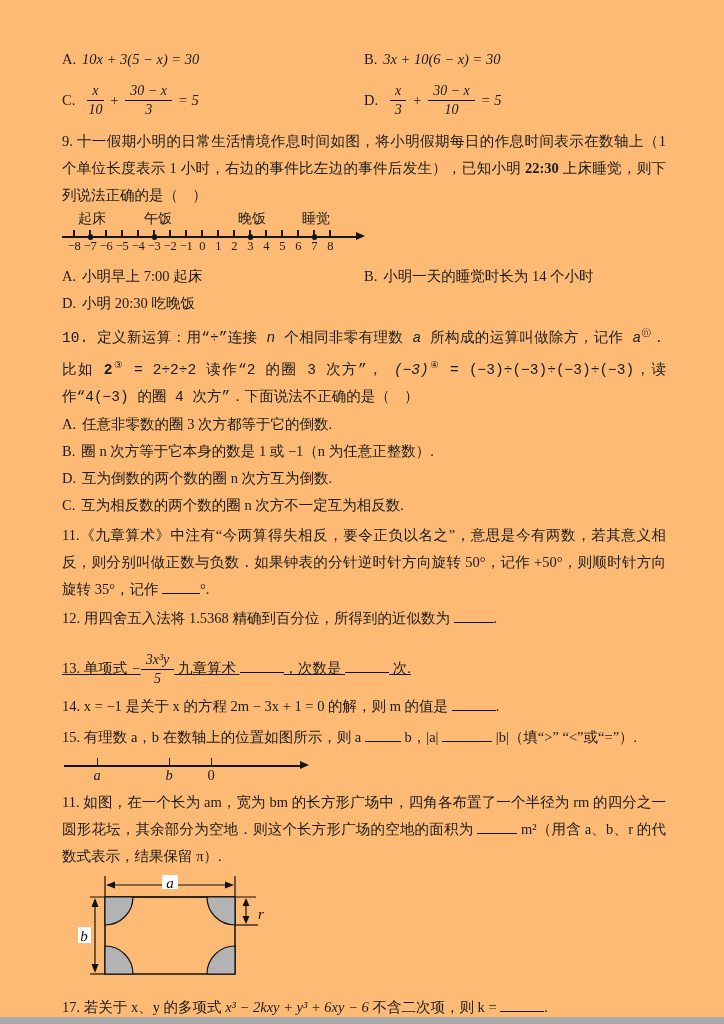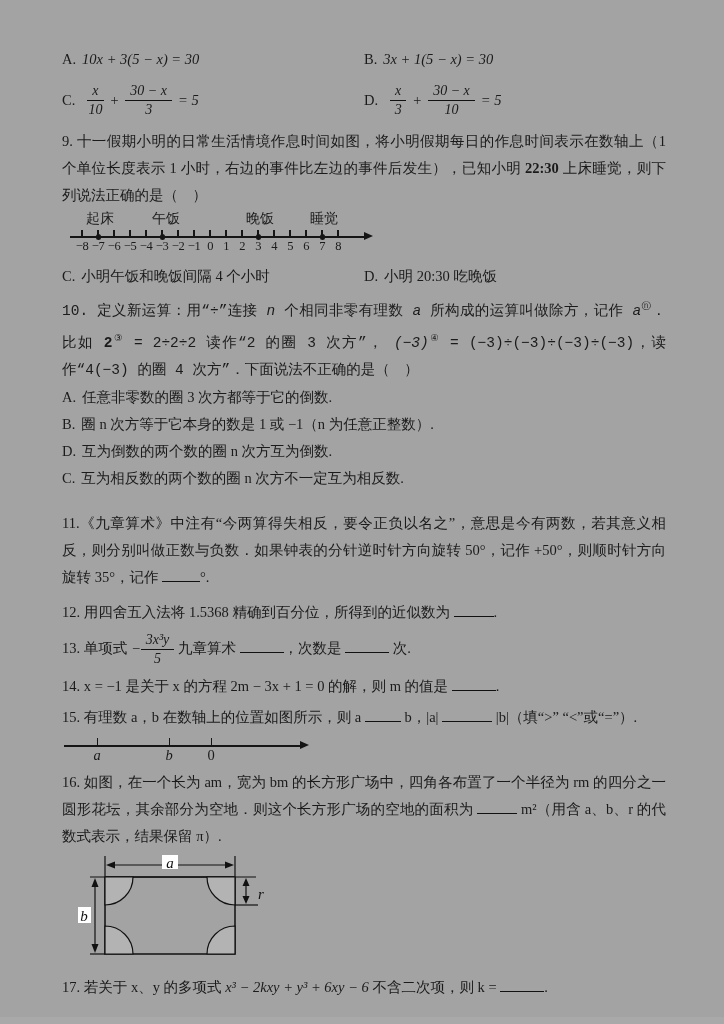--- a/index.html
+++ b/index.html
@@ -1,37 +1,37 @@
 <!DOCTYPE html>
 <html><head>
 <meta charset="utf-8">
 <style>
   html,body { margin:0; padding:0; background:#ffffff; }
   .page {
-    position:relative; width:724px; height:1024px; background:#a3a3a3;
+    position:relative; width:724px; height:1024px; background:#fdba74;
     font-family:"Liberation Serif","DejaVu Serif",serif;
     color:#1b1b1b; font-size:14.5px; overflow:hidden;
   }
   .content { position:absolute; left:62px; right:58px; top:46px; }
   .para { text-align:justify; line-height:27px; margin:0; }
   .optgrid { display:flex; line-height:27px; }
   .optgrid .col { width:50%; }
   .optflex { display:flex; align-items:center; gap:6px; }
   .lbl { margin-right:6px; }
   .math { font-style:italic; }
   .b { font-weight:bold;margin-top:36px; }
   .frac { display:inline-block; text-align:center; vertical-align:middle; line-height:1.15; font-style:italic; font-size:14px; }
   .frac .num { display:block; padding:0 5px 1px; border-bottom:1.3px solid #111; }
   .frac .den { display:block; padding-top:1px; }
   .blank { display:inline-block; width:42px; height:15px; border-bottom:1.2px solid #111; vertical-align:baseline; }
   .csup { font-size:9.5px; vertical-align:6px; letter-spacing:0; }
   .sec-title { font-weight:bold; font-size:15px; line-height:24px; margin:4px 0 0 0; }
 
   
-  .axis9 { position:relative; width:330px; height:49px; margin:3px 0 2px 8px; }
+  .axis9 { position:relative; width:330px; height:49px; margin:3px 0 2px 0; }
   .axis9 .ev { position:absolute; top:-2px; transform:translateX(-50%); font-size:14px; white-space:nowrap; }
   .axis9 .axline { position:absolute; top:24px; left:0; width:296px; height:1.5px; background:#151515; }
   .axis9 .axarrow { position:absolute; top:20px; left:294px; width:0; height:0;
       border-left:9px solid #151515; border-top:4.5px solid transparent; border-bottom:4.5px solid transparent; }
   .axis9 .tickrow { position:absolute; top:18px; left:4px; display:flex; }
   .axis9 .tickrow .tk { width:16px; }
   .axis9 .tickrow .tk::after { content:""; display:block; width:1.4px; height:7px; margin:0 auto; background:#151515; }
   .axis9 .dot { position:absolute; top:22px; width:5.5px; height:5.5px; border-radius:50%; background:#151515; }
   .axis9 .numrow { position:absolute; top:27px; left:4px; display:flex; }
   .axis9 .numrow span { width:16px; text-align:center; font-size:12.5px; letter-spacing:-0.5px; }
@@ -56,21 +56,21 @@
 
 <div class="page">
   <div class="content">
 
     
     <div class="optgrid">
       <div class="col">
         <span class="lbl">A.</span><span class="math">10x + 3(5 − x) = 30</span>
       </div>
       <div class="col">
-        <span class="lbl">B.</span><span class="math">3x + 1(5 − x) = 30</span>
+        <span class="lbl">B.</span><span class="math">3x + 10(6 − x) = 30</span>
       </div>
     </div>
 
     
     <div class="optgrid" style="margin-top:10px;">
       <div class="col optflex">
         <span class="lbl">C.</span>
         <span class="frac">
             <span class="num">x</span>
             <span class="den">10</span>
@@ -149,49 +149,52 @@
           <span>4</span>
           <span>5</span>
           <span>6</span>
           <span>7</span>
           <span>8</span>
       </div>
     </div>
 
     
     <div class="optgrid">
-      <div class="col"><span class="lbl">C.</span><span>小明午饭和晚饭间隔 4 个小时</span></div>
+      <div class="col"><span class="lbl">A.</span><span>小明早上 7:00 起床</span></div>
+      <div class="col"><span class="lbl">B.</span><span>小明一天的睡觉时长为 14 个小时</span></div>
+    </div>
+    <div class="optgrid">
       <div class="col"><span class="lbl">D.</span><span>小明 20:30 吃晚饭</span></div>
     </div>
 
     
     <p class="para" style="margin-top:3px;font-family:Liberation Mono, monospace;">
       <span>10. 定义新运算：用“÷”连接 </span><span class="math">n</span><span> 个相同非零有理数 </span><span class="math">a</span><span> 所构成的运算叫做除方，记作 </span><span class="math">a</span><span class="csup">ⓝ</span><span>．比如 </span><span class="b">2</span><span class="csup">③</span><span> = 2÷2÷2 读作“2 的圈 3 次方”， </span><span class="math">(−3)</span><span class="csup">④</span><span> = (−3)÷(−3)÷(−3)÷(−3)，读作“4(−3) 的圈 4 次方”．下面说法不正确的是（　）</span>
     </p>
 
     
     <p class="para"><span class="lbl">A.</span><span>任意非零数的圈 3 次方都等于它的倒数.</span></p>
     <p class="para"><span class="lbl">B.</span><span>圈 n 次方等于它本身的数是 1 或 −1（n 为任意正整数）.</span></p>
     <p class="para"><span class="lbl">D.</span><span>互为倒数的两个数的圈 n 次方互为倒数.</span></p>
     <p class="para"><span class="lbl">C.</span><span>互为相反数的两个数的圈 n 次方不一定互为相反数.</span></p>
 
     
 
     
-    <p class="para" style="margin-top:18px;">
+    <p class="para" style="margin-top:3px;">
       <span>11.《九章算术》中注有“今两算得失相反，要令正负以名之”，意思是今有两数，若其意义相反，则分别叫做正数与负数．如果钟表的分针逆时针方向旋转 50°，记作 +50°，则顺时针方向旋转 35°，记作 </span><span class="blank" style="width:38px;"></span><span>°.</span>
     </p>
 
     
-    <p class="para" style="margin-top:8px;">
+    <p class="para" style="margin-top:2px;">
       <span>12. 用四舍五入法将 1.5368 精确到百分位，所得到的近似数为 </span><span class="blank" style="width:40px;"></span><span>.</span>
     </p>
 
     
-    <p class="para" style="margin-top:6px;">
+    <p class="para" style="margin-top:20px;text-decoration:underline;">
       <span>13. 单项式 </span><span class="math">−</span><span class="frac"><span class="num">3x³y</span><span class="den">5</span></span><span> 九章算术 </span><span class="blank" style="width:44px;"></span><span>，次数是 </span><span class="blank" style="width:44px;"></span><span> 次.</span>
     </p>
 
     
     <p class="para" style="margin-top:6px;">
       <span>14. x = −1 是关于 x 的方程 2m − 3x + 1 = 0 的解，则 m 的值是 </span><span class="blank" style="width:44px;"></span><span>.</span>
     </p>
 
     
     <p class="para" style="margin-top:4px;">
@@ -205,21 +208,21 @@
       <span class="tk" style="left:33px"></span>
       <span class="tk" style="left:105px"></span>
       <span class="tk" style="left:147px"></span>
       <span class="al it" style="left:33px">a</span>
       <span class="al it" style="left:105px">b</span>
       <span class="al" style="left:147px">0</span>
     </div>
 
     
     <p class="para" style="margin-top:2px;">
-      <span>16. 如图，在一个长为 am，宽为 bm 的长方形广场中，四角各布置了一个半径为 rm 的四分之一圆形花坛，其余部分为空地．则这个长方形广场的空地的面积为 </span><span class="blank" style="width:40px;"></span><span> m²（用含 a、b、r 的代数式表示，结果保留 π）.</span>
+      <span>11. 如图，在一个长为 am，宽为 bm 的长方形广场中，四角各布置了一个半径为 rm 的四分之一圆形花坛，其余部分为空地．则这个长方形广场的空地的面积为 </span><span class="blank" style="width:40px;"></span><span> m²（用含 a、b、r 的代数式表示，结果保留 π）.</span>
     </p>
 
     
     <svg class="fig16" width="200" height="112" viewBox="0 0 200 112">
 
       <line x1="27" y1="2" x2="27" y2="22" stroke="#111" stroke-width="1.2"></line>
       <line x1="157" y1="2" x2="157" y2="22" stroke="#111" stroke-width="1.2"></line>
       <line x1="12" y1="23" x2="178" y2="23" stroke="#111" stroke-width="1.2"></line>
       <line x1="12" y1="100" x2="27" y2="100" stroke="#111" stroke-width="1.2"></line>
 

